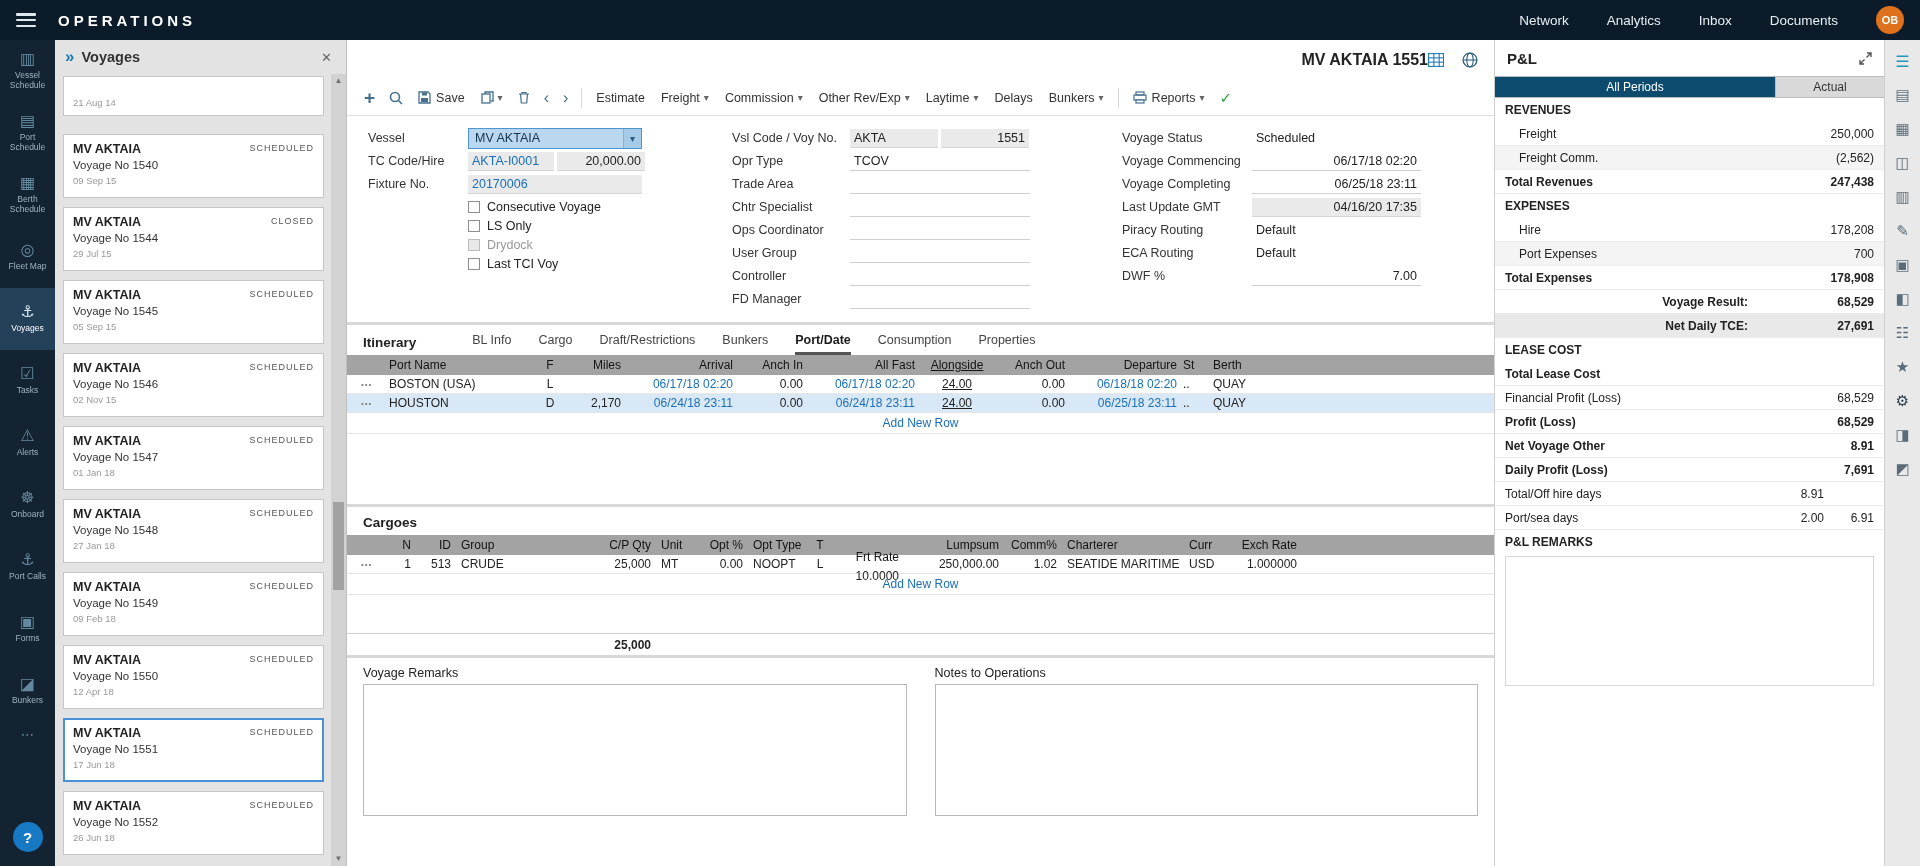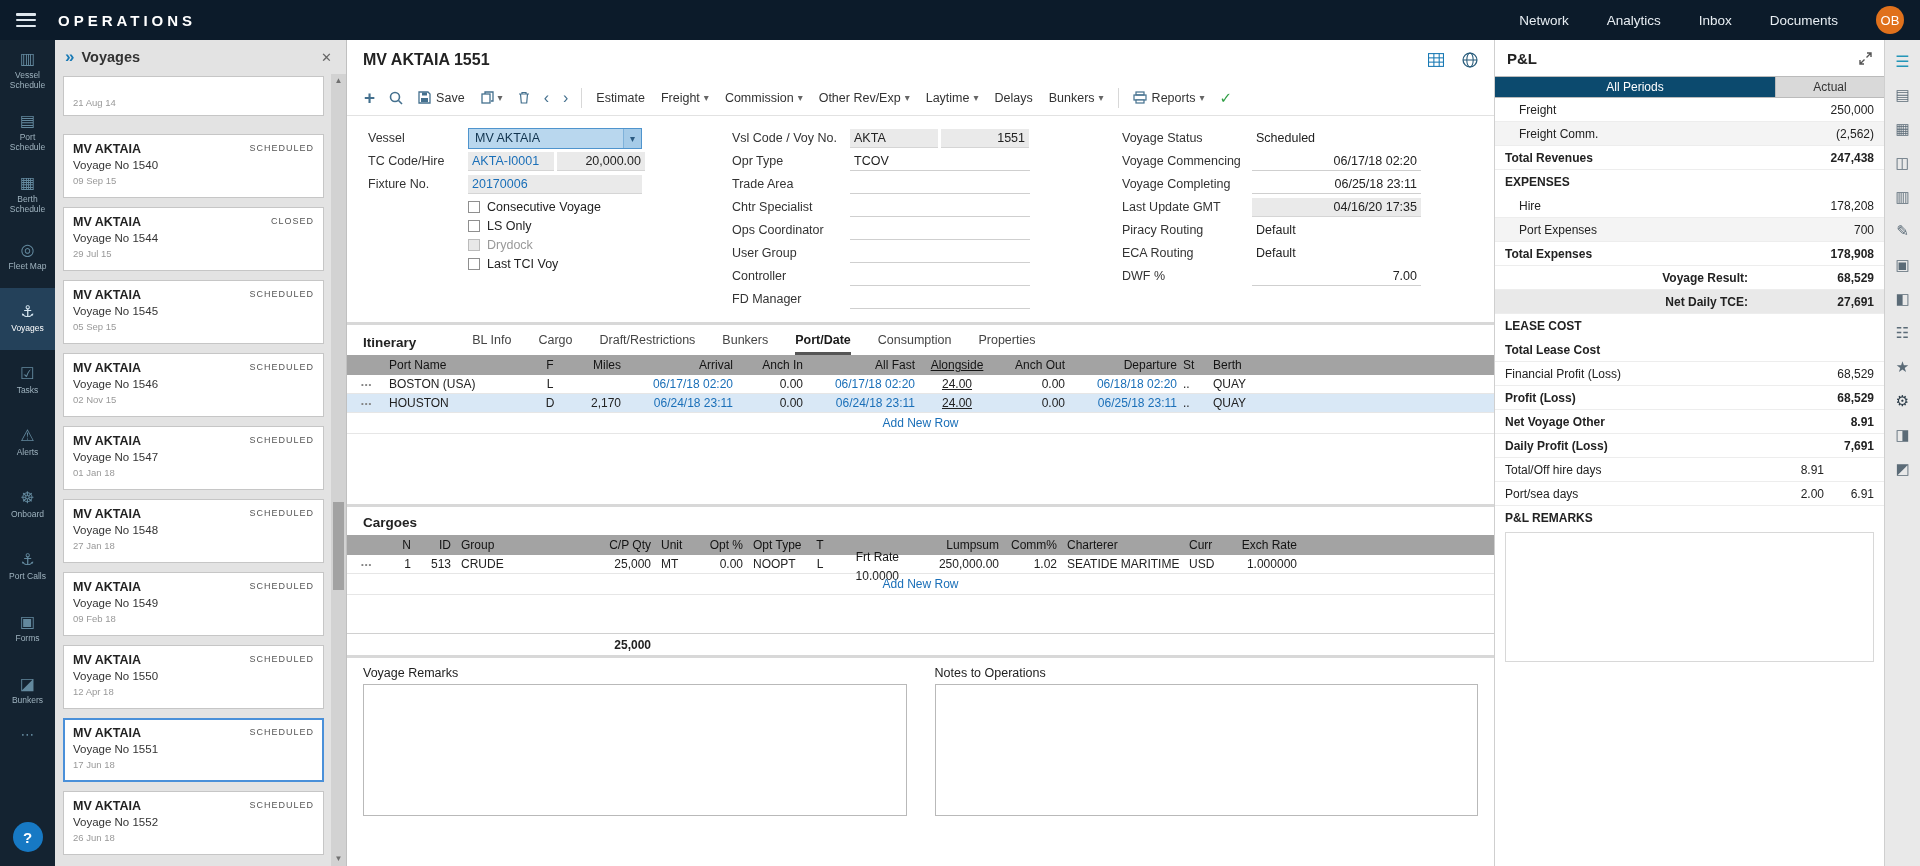--- a/index.html
+++ b/index.html
@@ -7,21 +7,21 @@
 body{font-family:"Liberation Sans","DejaVu Sans",sans-serif;font-size:12.5px;color:#222;background:#fff;}
 
 
 .topbar{height:40px;background:#0c1b2a;display:flex;align-items:center;padding:0 16px;color:#fff;}
 .hamburger{width:20px;height:14px;display:flex;flex-direction:column;justify-content:space-between;cursor:pointer;margin-right:22px;flex-shrink:0;}
 .hamburger span{height:2.5px;background:#dfe7ee;border-radius:1px;}
 .app-title{font-size:15px;font-weight:bold;letter-spacing:4px;}
 .top-spacer{flex:1;}
 .top-nav{display:flex;align-items:center;}
 .top-nav-item{margin-right:38px;font-size:13.5px;color:#e8eef3;cursor:pointer;}
-.avatar{width:28px;height:28px;border-radius:50%;background:#e0711c;display:flex;align-items:center;justify-content:center;font-size:13px;font-weight:normal;cursor:pointer;flex-shrink:0;}
+.avatar{width:28px;height:28px;border-radius:50%;background:#e0711c;display:flex;align-items:center;justify-content:center;font-size:11px;font-weight:bold;cursor:pointer;flex-shrink:0;}
 
 .app{display:flex;height:826px;}
 
 
 .leftnav{width:55px;background:#142331;position:relative;flex-shrink:0;}
 .nav-item{height:62px;display:flex;flex-direction:column;align-items:center;justify-content:center;cursor:pointer;color:#9fb3bf;}
 .nav-icon{font-size:16px;color:#63899e;line-height:1;margin-bottom:4px;}
 .nav-label{font-size:8.5px;text-align:center;line-height:1.15;padding:0 2px;}
 .nav-item.active{background:#24415a;color:#fff;}
 .nav-item.active .nav-icon{color:#d7e7f2;}
@@ -43,21 +43,21 @@
 .voy-status{font-size:9px;color:#555;letter-spacing:1px;margin-top:1px;}
 .voy-no{font-size:11.5px;color:#333;margin-top:3px;}
 .voy-date{font-size:9.5px;color:#999;margin-top:4px;}
 .voy-scrollbar{position:absolute;top:34px;right:0;bottom:0;width:15px;background:#d2d2d2;}
 .sb-arrow{height:14px;font-size:8px;color:#707070;text-align:center;line-height:14px;cursor:pointer;}
 .sb-arrow.down{position:absolute;bottom:0;left:0;right:0;}
 .sb-thumb{position:absolute;top:54%;left:2px;right:2px;height:88px;background:#a2a2a2;cursor:pointer;}
 
 
 .main{flex:1;display:flex;flex-direction:column;background:#fff;overflow:hidden;min-width:0;}
-.main-titlebar{height:40px;display:flex;align-items:center;padding:0 16px;flex-shrink:0;}
+.main-titlebar{height:40px;display:flex;align-items:center;padding:0 16px;flex-shrink:0;text-align:right;}
 .main-title{font-size:16px;font-weight:bold;color:#222;flex:1;}
 .title-icons{display:flex;align-items:center;gap:18px;}
 .title-icons span{cursor:pointer;display:flex;}
 .toolbar{height:36px;display:flex;align-items:center;padding:0 10px;border-bottom:1px solid #e2e2e2;flex-shrink:0;}
 .tb-btn{display:flex;align-items:center;padding:0 8px;height:26px;cursor:pointer;color:#333;font-size:12.5px;white-space:nowrap;}
 .caret{color:#666;font-size:10px;margin-left:4px;}
 .tb-icon{padding:0 7px;display:flex;align-items:center;cursor:pointer;}
 .tb-sep{width:1px;height:20px;background:#d8d8d8;margin:0 6px;}
 .tb-plus{font-size:19px;color:#44708e;font-weight:bold;line-height:1;}
 .tb-chev{font-size:16px;color:#44708e;line-height:1;}
@@ -697,20 +697,25 @@
             <path d="M8 1h4v4M12 1L7.5 5.5M5 12H1V8M1 12l4.5-4.5" fill="none" stroke="#555" stroke-width="1.4"></path>
           </svg>
         </span>
     </div>
     <div class="pnl-tabs">
       <span class="pnl-tab-left">All Periods</span>
       <span class="pnl-tab-right">Actual</span>
     </div>
     <div>
 
+        <div class="pnl-row section">
+          <span class="pnl-label">REVENUES</span>
+          <span class="pnl-mid"></span>
+          <span class="pnl-right"></span>
+        </div>
 
         <div class="pnl-row item">
           <span class="pnl-label">Freight</span>
           <span class="pnl-mid"></span>
           <span class="pnl-right">250,000</span>
         </div>
 
         <div class="pnl-row item alt">
           <span class="pnl-label">Freight Comm.</span>
           <span class="pnl-mid"></span>

